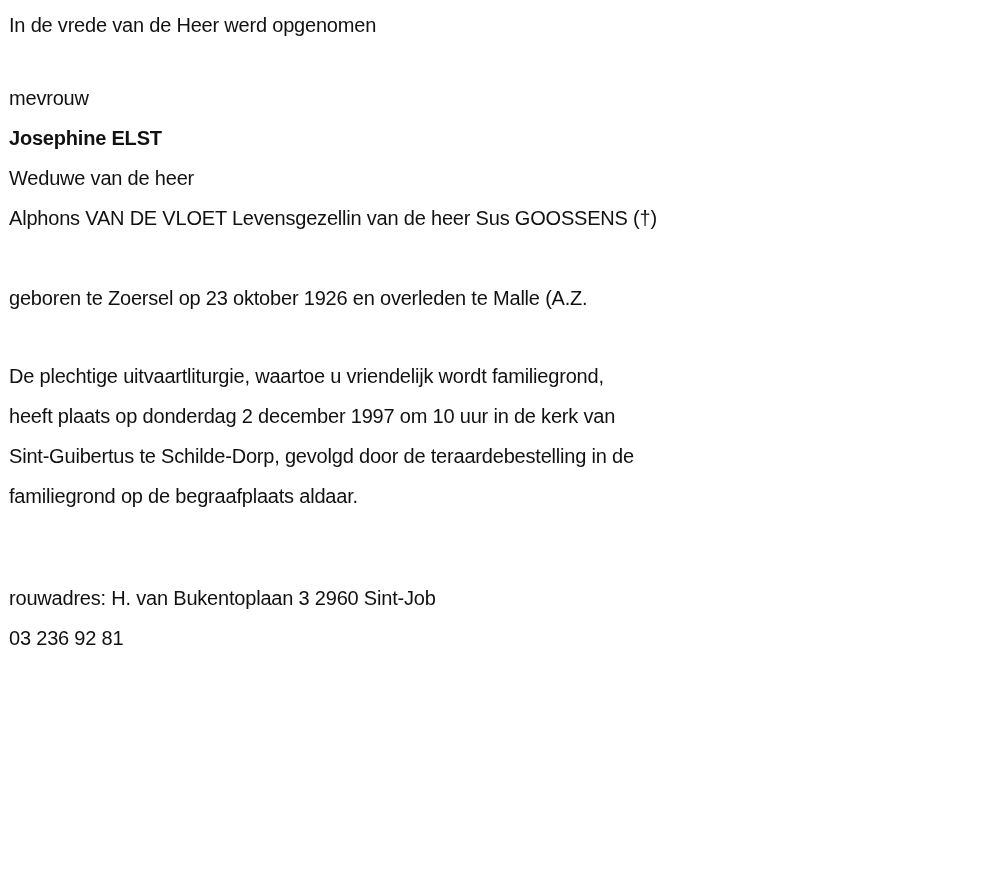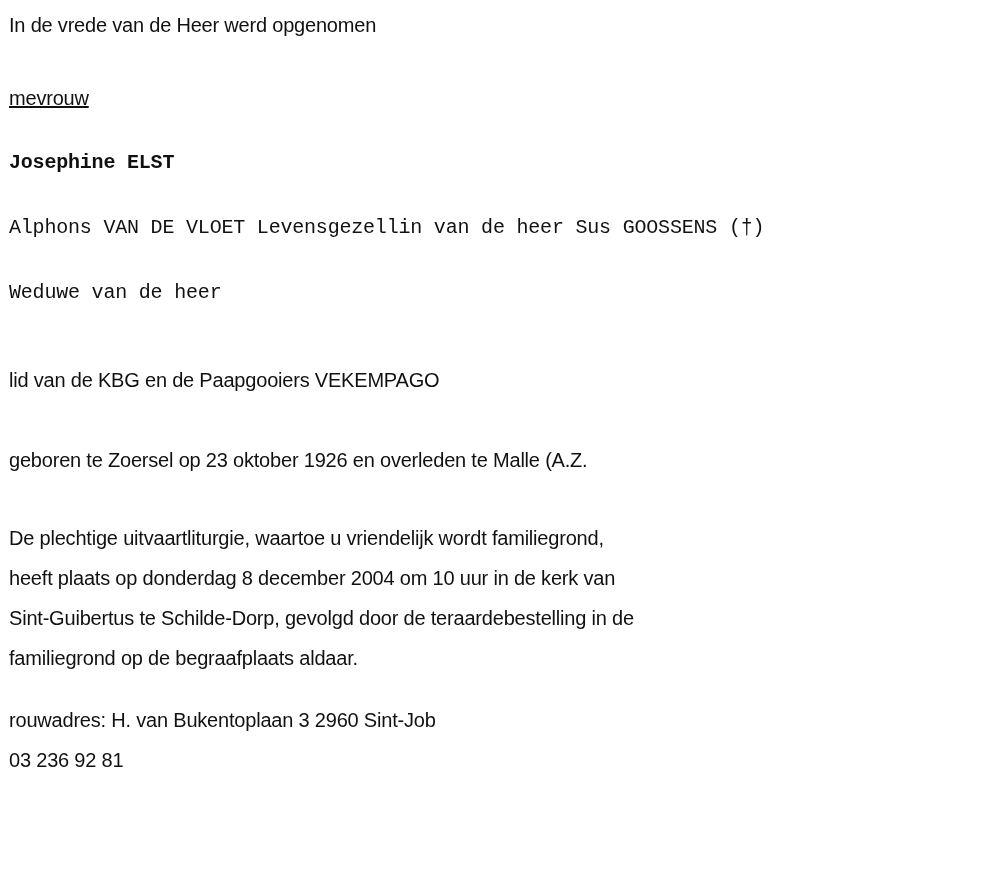--- a/index.html
+++ b/index.html
@@ -20,50 +20,49 @@
   .line {
     font-size: 20px;
     line-height: 40px;
     letter-spacing: -0.2px;
     white-space: nowrap;
   }
   .bold {
     font-weight: 700;
   }
   
-  .m8  { margin-top: 25px; font-family: Liberation Mono, monospace; }
-  .m33 { margin-top: 33px; text-decoration: underline; }
+  .m8  { margin-top: 0; }
+  .m33 { margin-top: 33px; }
   .m38 { margin-top: 38px; }
-  .m39 { margin-top: 22px; }
+  .m39 { margin-top: 62px; }
   .m40 { margin-top: 40px; }
   .m47 { margin-top: 47px; }
 </style>
 </head>
 <body>
 
 <div class="page">
 
   <div class="line">In de vrede van de Heer werd opgenomen</div>
 
   <div class="line m33">mevrouw</div>
 
   <div class="line bold m8">Josephine ELST</div>
 
+  <div class="line m8">Weduwe van de heer</div>
+
   <div class="line m8">Alphons VAN DE VLOET Levensgezellin van de heer Sus GOOSSENS (†)</div>
 
-  <div class="line m8">Weduwe van de heer</div>
-
-  <div class="line m47">lid van de KBG en de Paapgooiers VEKEMPAGO</div>
 
   <div class="line m40">geboren te Zoersel op 23 oktober 1926 en overleden te Malle (A.Z.</div>
 
 
   <div class="line m38">De plechtige uitvaartliturgie, waartoe u vriendelijk wordt familiegrond,</div>
 
-  <div class="line">heeft plaats op donderdag 8 december 2004 om 10 uur in de kerk van</div>
+  <div class="line">heeft plaats op donderdag 2 december 1997 om 10 uur in de kerk van</div>
 
   <div class="line">Sint-Guibertus te Schilde-Dorp, gevolgd door de teraardebestelling in de</div>
 
   <div class="line">familiegrond op de begraafplaats aldaar.</div>
 
   <div class="line m39">rouwadres: H. van Bukentoplaan 3 2960 Sint-Job</div>
 
 
   <div class="line">03 236 92 81</div>
 

